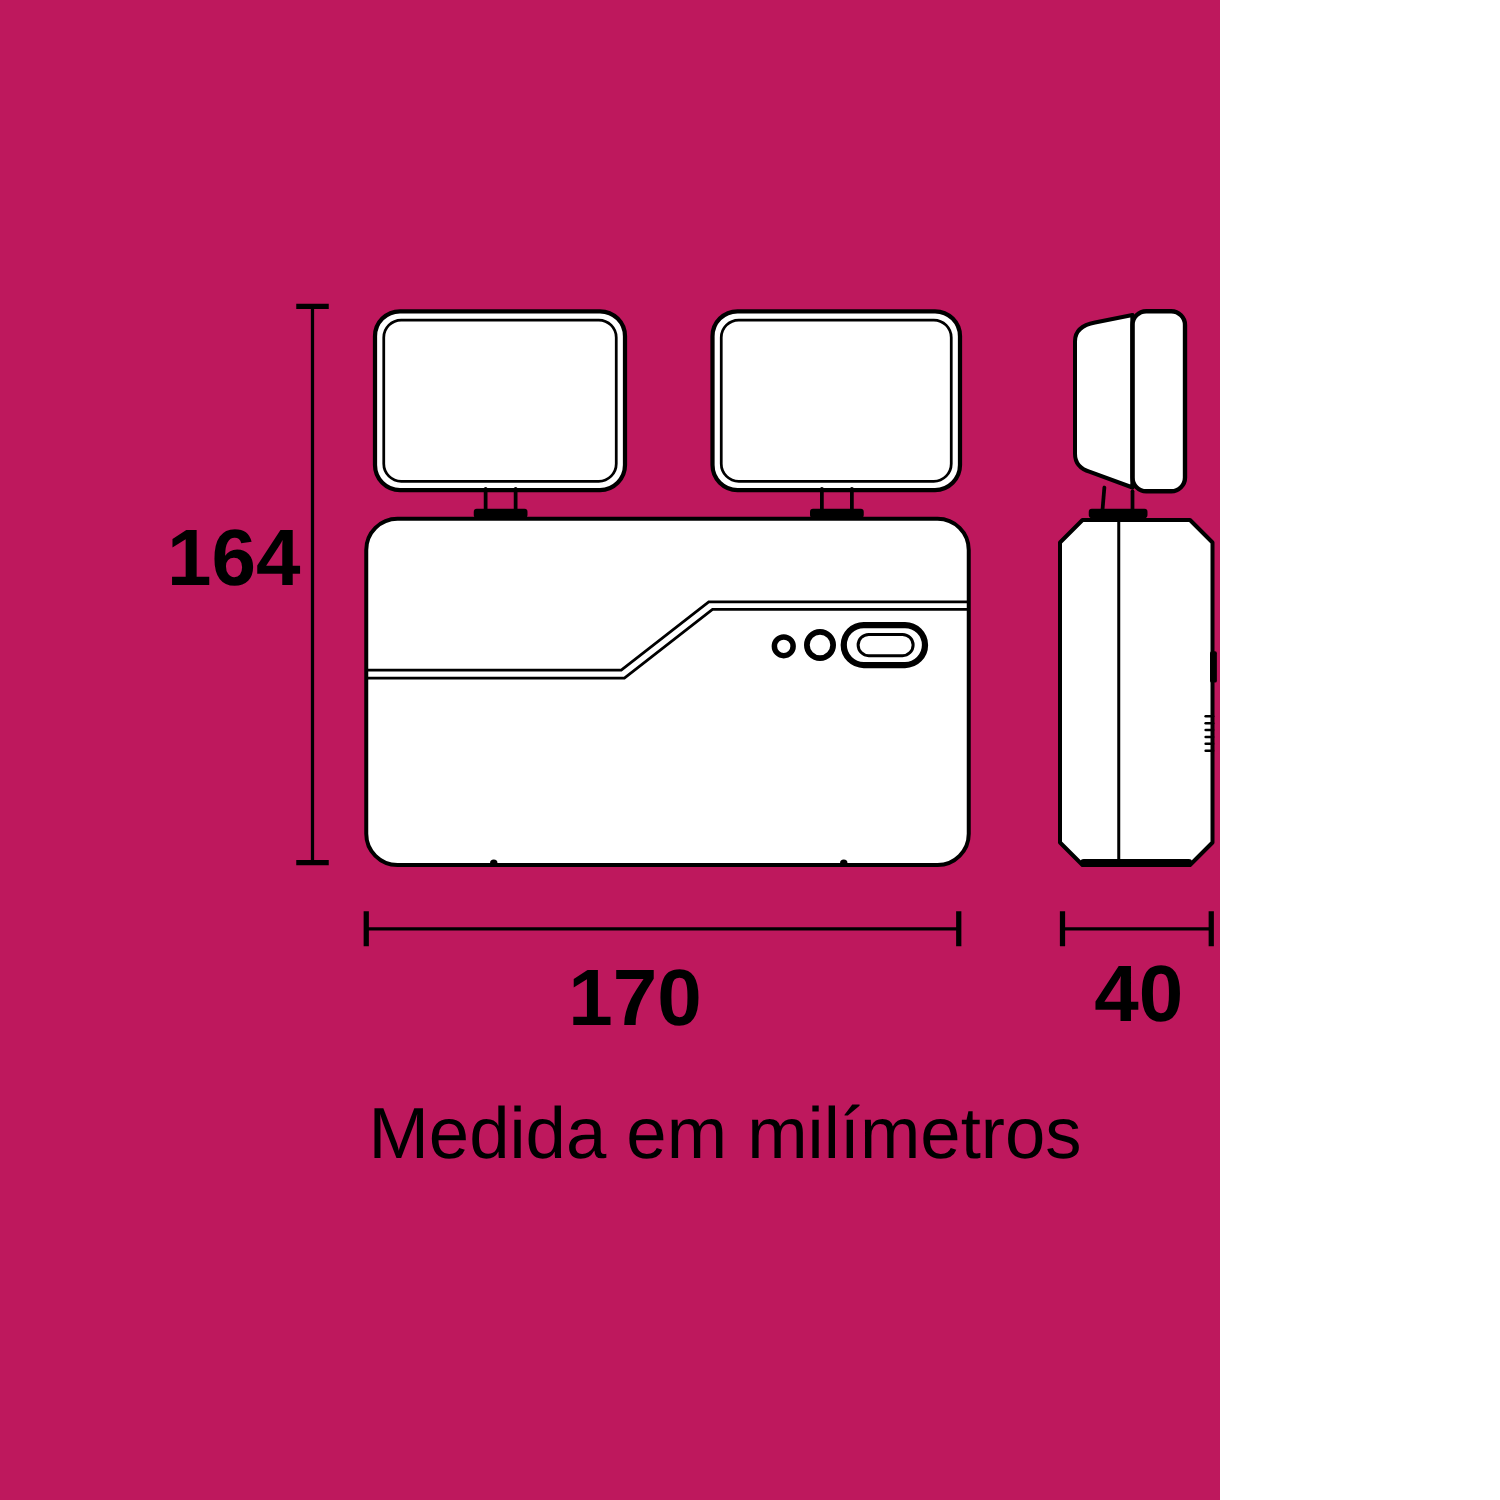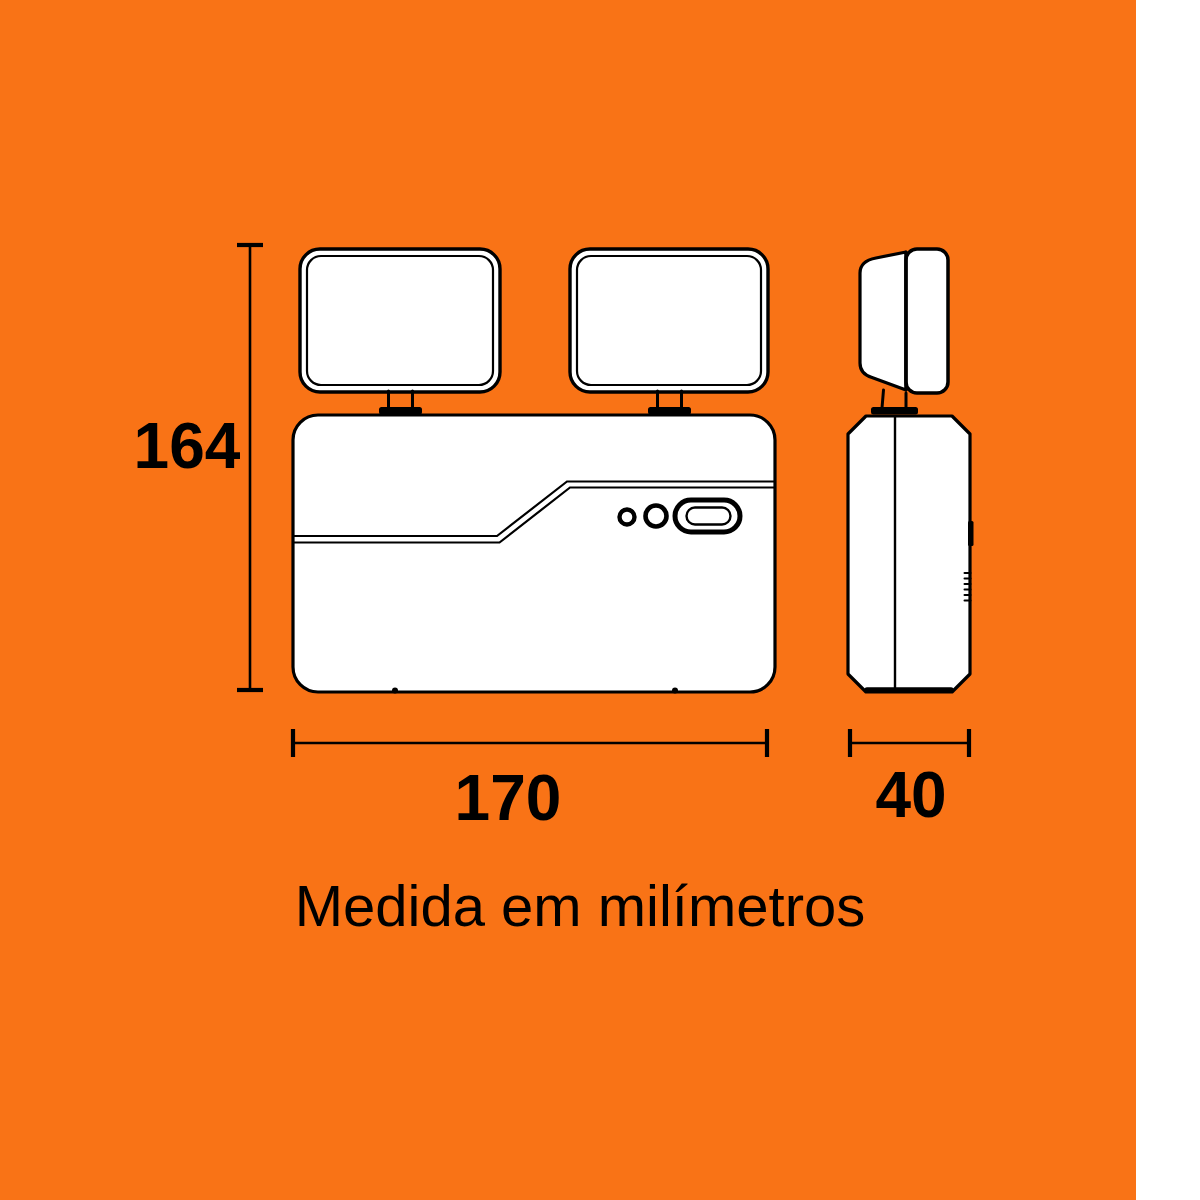--- a/index.html
+++ b/index.html
@@ -5,23 +5,23 @@
   html, body {
     margin: 0;
     padding: 0;
     background: #ffffff;
     width: 1200px;
     height: 1200px;
     font-family: "Liberation Sans", sans-serif;
   }
   .stage {
     position: relative;
-    width: 1136px;
+    width: 976px;
     height: 1200px;
-    background: #f97316;
+    background: #be185d;
     overflow: hidden;
   }
   svg { display: block; }
   .outline {
     fill: #ffffff;
     stroke: #000000;
     stroke-linejoin: round;
     stroke-linecap: round;
   }
   .thin  { fill: none; stroke: #000000; stroke-linecap: round; }

